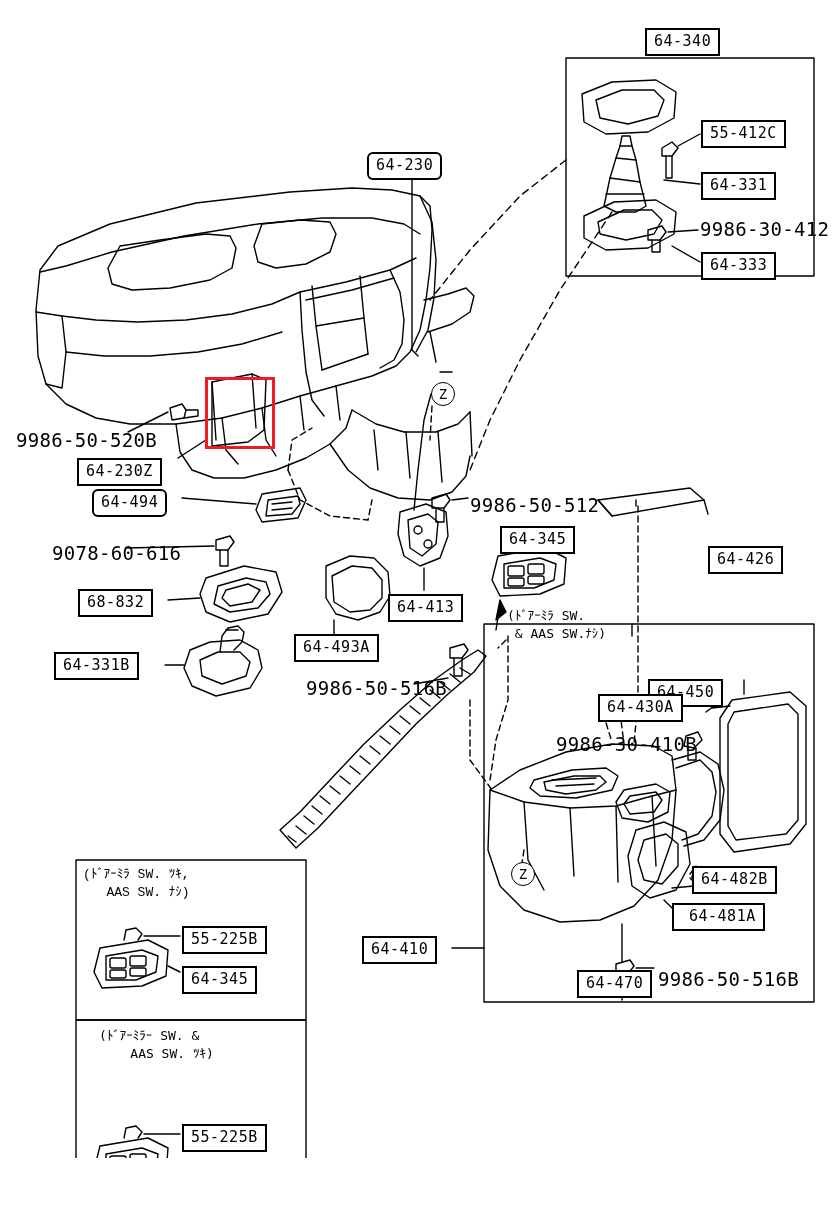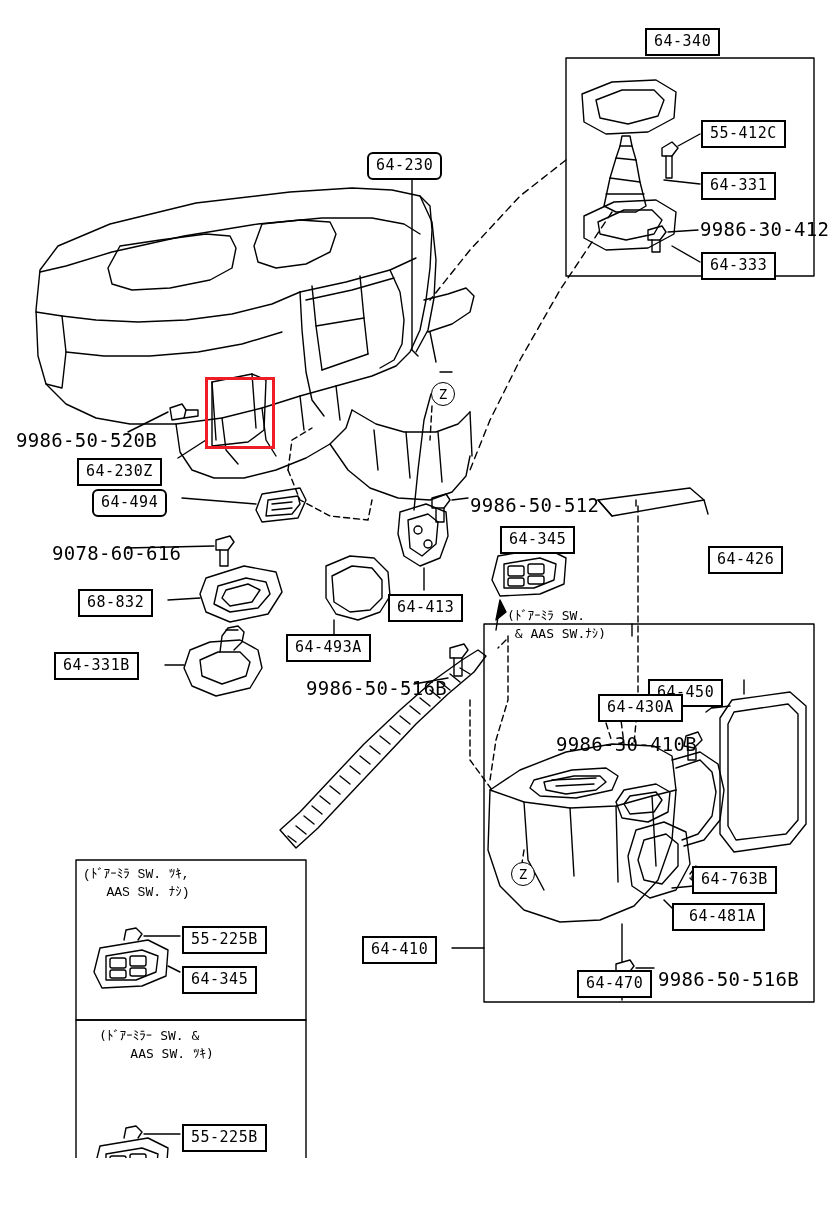--- a/index.html
+++ b/index.html
@@ -329,27 +329,27 @@
 
   <div class="callout" style="left:645px; top:28px;">64-340</div>
   <div class="callout" style="left:701px; top:120px;">55-412C</div>
   <div class="callout" style="left:701px; top:172px;">64-331</div>
   <div class="callout" style="left:701px; top:252px;">64-333</div>
   <div class="callout" style="left:367px; top:152px;border-radius:6px;">64-230</div>
   <div class="callout" style="left:77px;  top:458px;">64-230Z</div>
   <div class="callout" style="left:92px;  top:489px;border-radius:6px;">64-494</div>
   <div class="callout" style="left:78px;  top:589px;">68-832</div>
   <div class="callout" style="left:54px;  top:652px;">64-331B</div>
-  <div class="callout" style="left:286px; top:634px;">64-493A</div>
+  <div class="callout" style="left:294px; top:634px;">64-493A</div>
   <div class="callout" style="left:388px; top:594px;">64-413</div>
   <div class="callout" style="left:500px; top:526px;">64-345</div>
   <div class="callout" style="left:708px; top:514px;margin-top:32px;">64-426</div>
   <div class="callout" style="left:648px; top:679px;">64-450</div>
   <div class="callout" style="left:598px; top:694px;text-align:center;">64-430A</div>
-  <div class="callout" style="left:692px; top:866px;">64-763B</div>
+  <div class="callout" style="left:692px; top:866px;">64-482B</div>
   <div class="callout" style="left:672px; top:903px;padding-left:15px;">64-481A</div>
   <div class="callout" style="left:362px; top:936px;">64-410</div>
   <div class="callout" style="left:577px; top:970px;">64-470</div>
   <div class="callout" style="left:182px; top:926px;">55-225B</div>
   <div class="callout" style="left:182px; top:966px;">64-345</div>
   <div class="callout" style="left:182px; top:1124px;">55-225B</div>
   <div class="callout" style="left:182px; top:1166px;">64-345</div>
 
   <div class="plain-label" style="left:700px; top:220px;">9986-30-412</div>
   <div class="plain-label" style="left:16px;  top:431px;">9986-50-520B</div>

